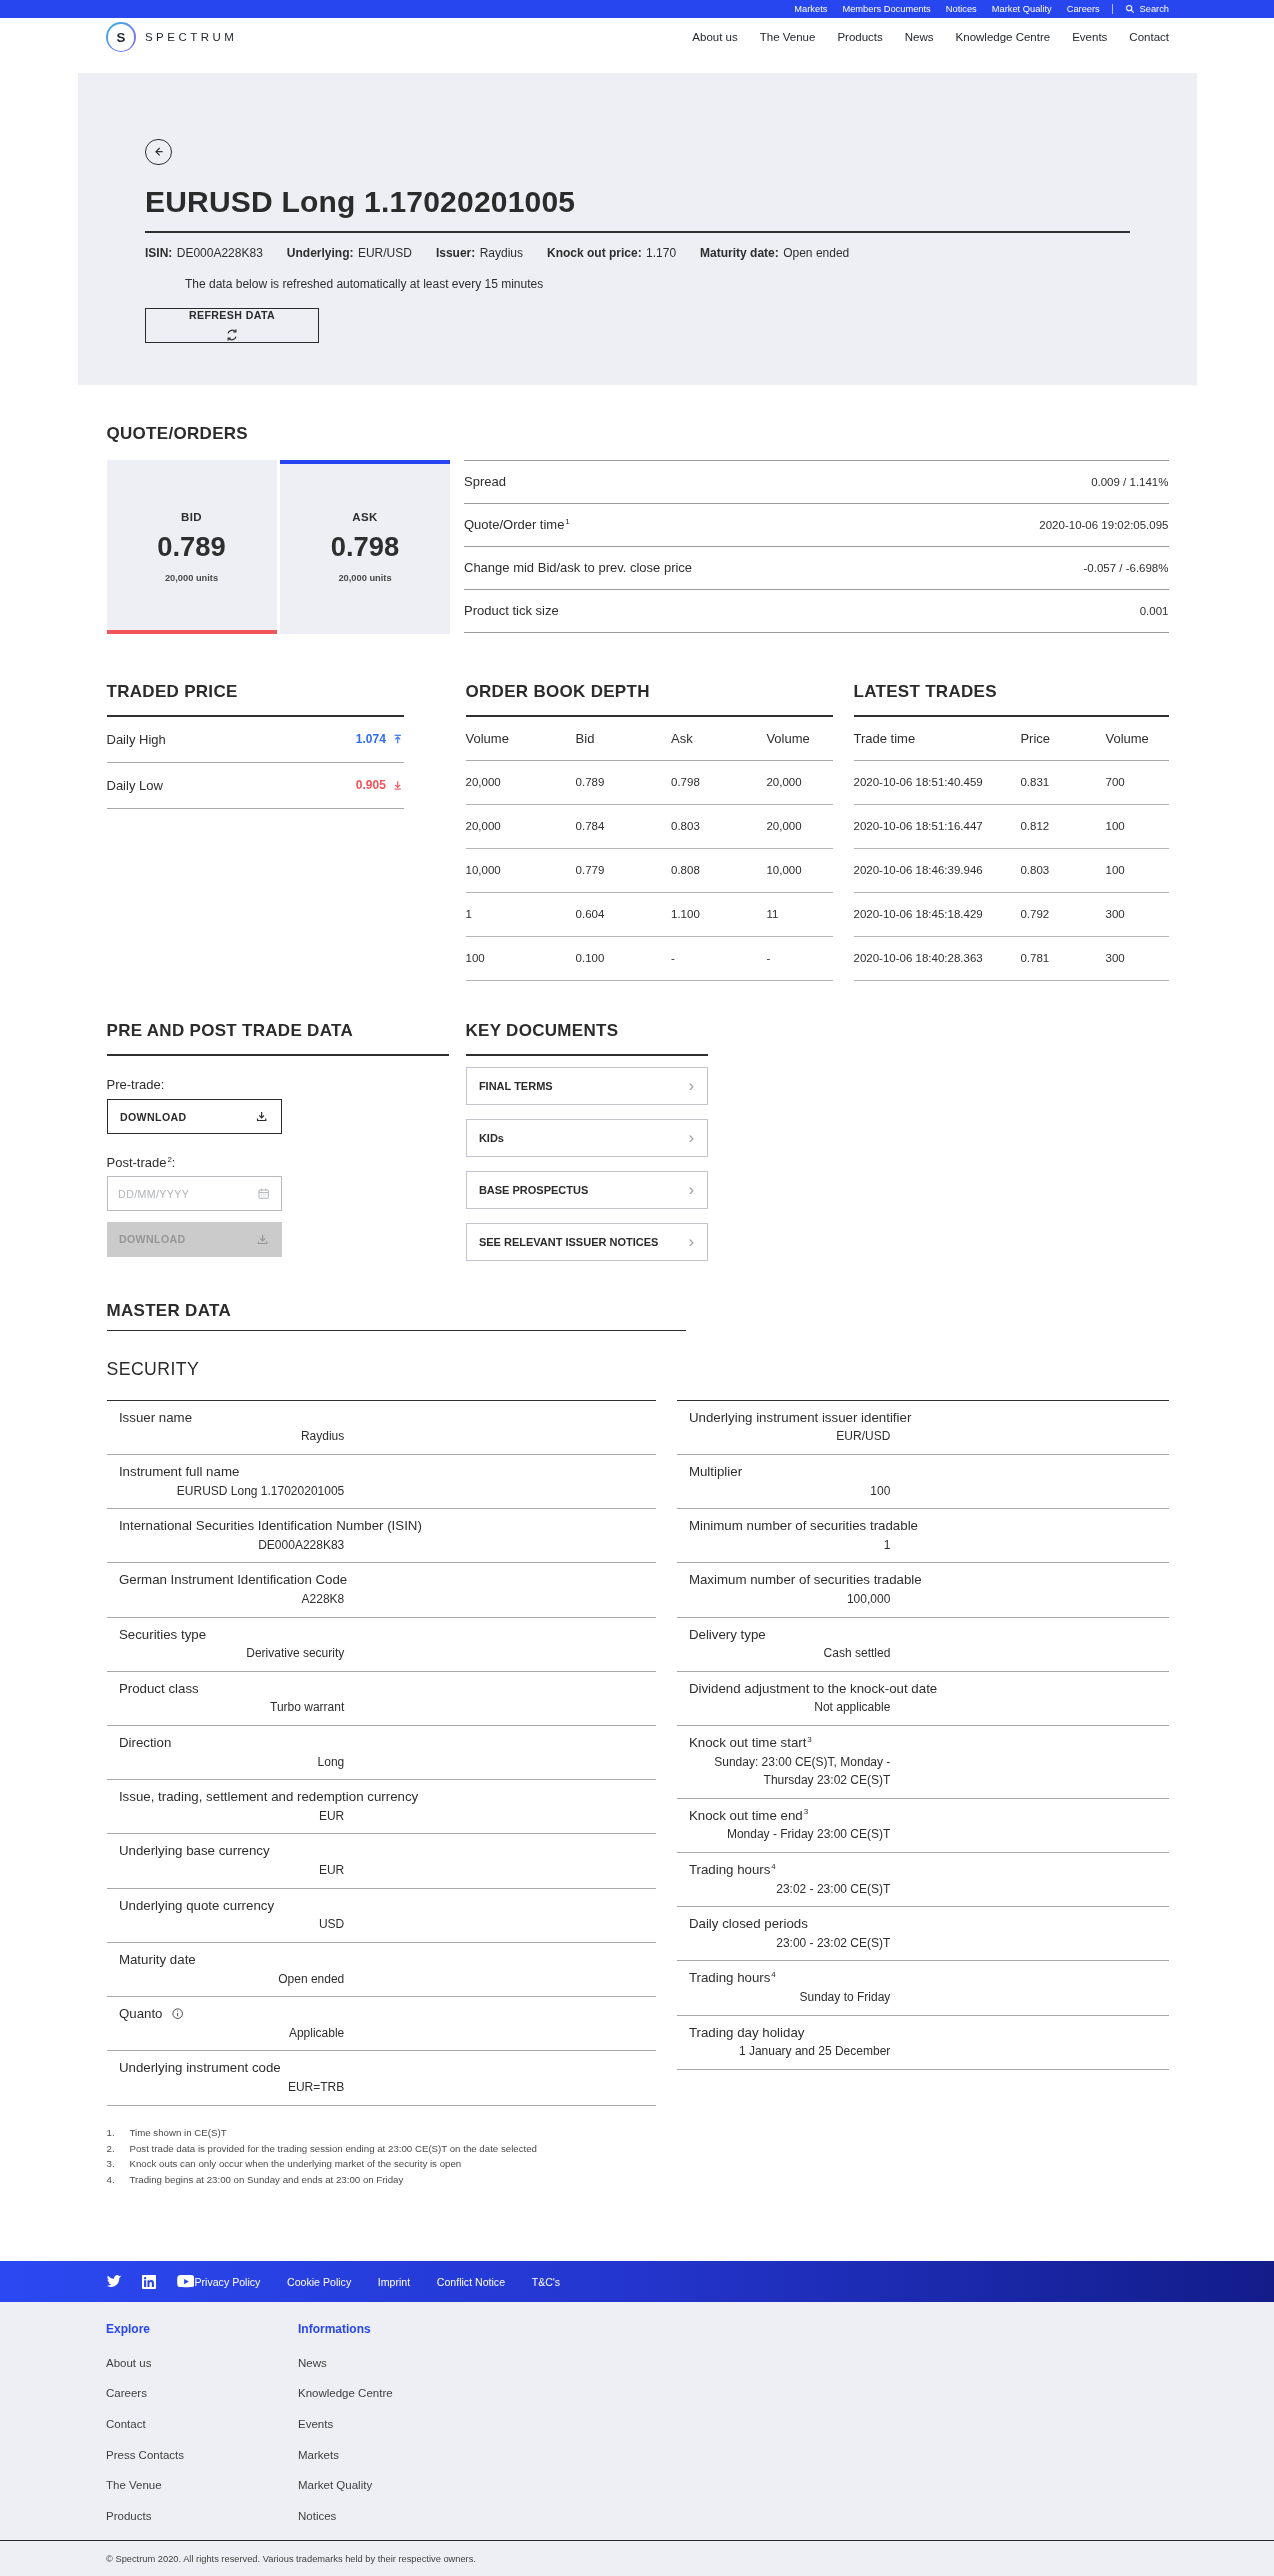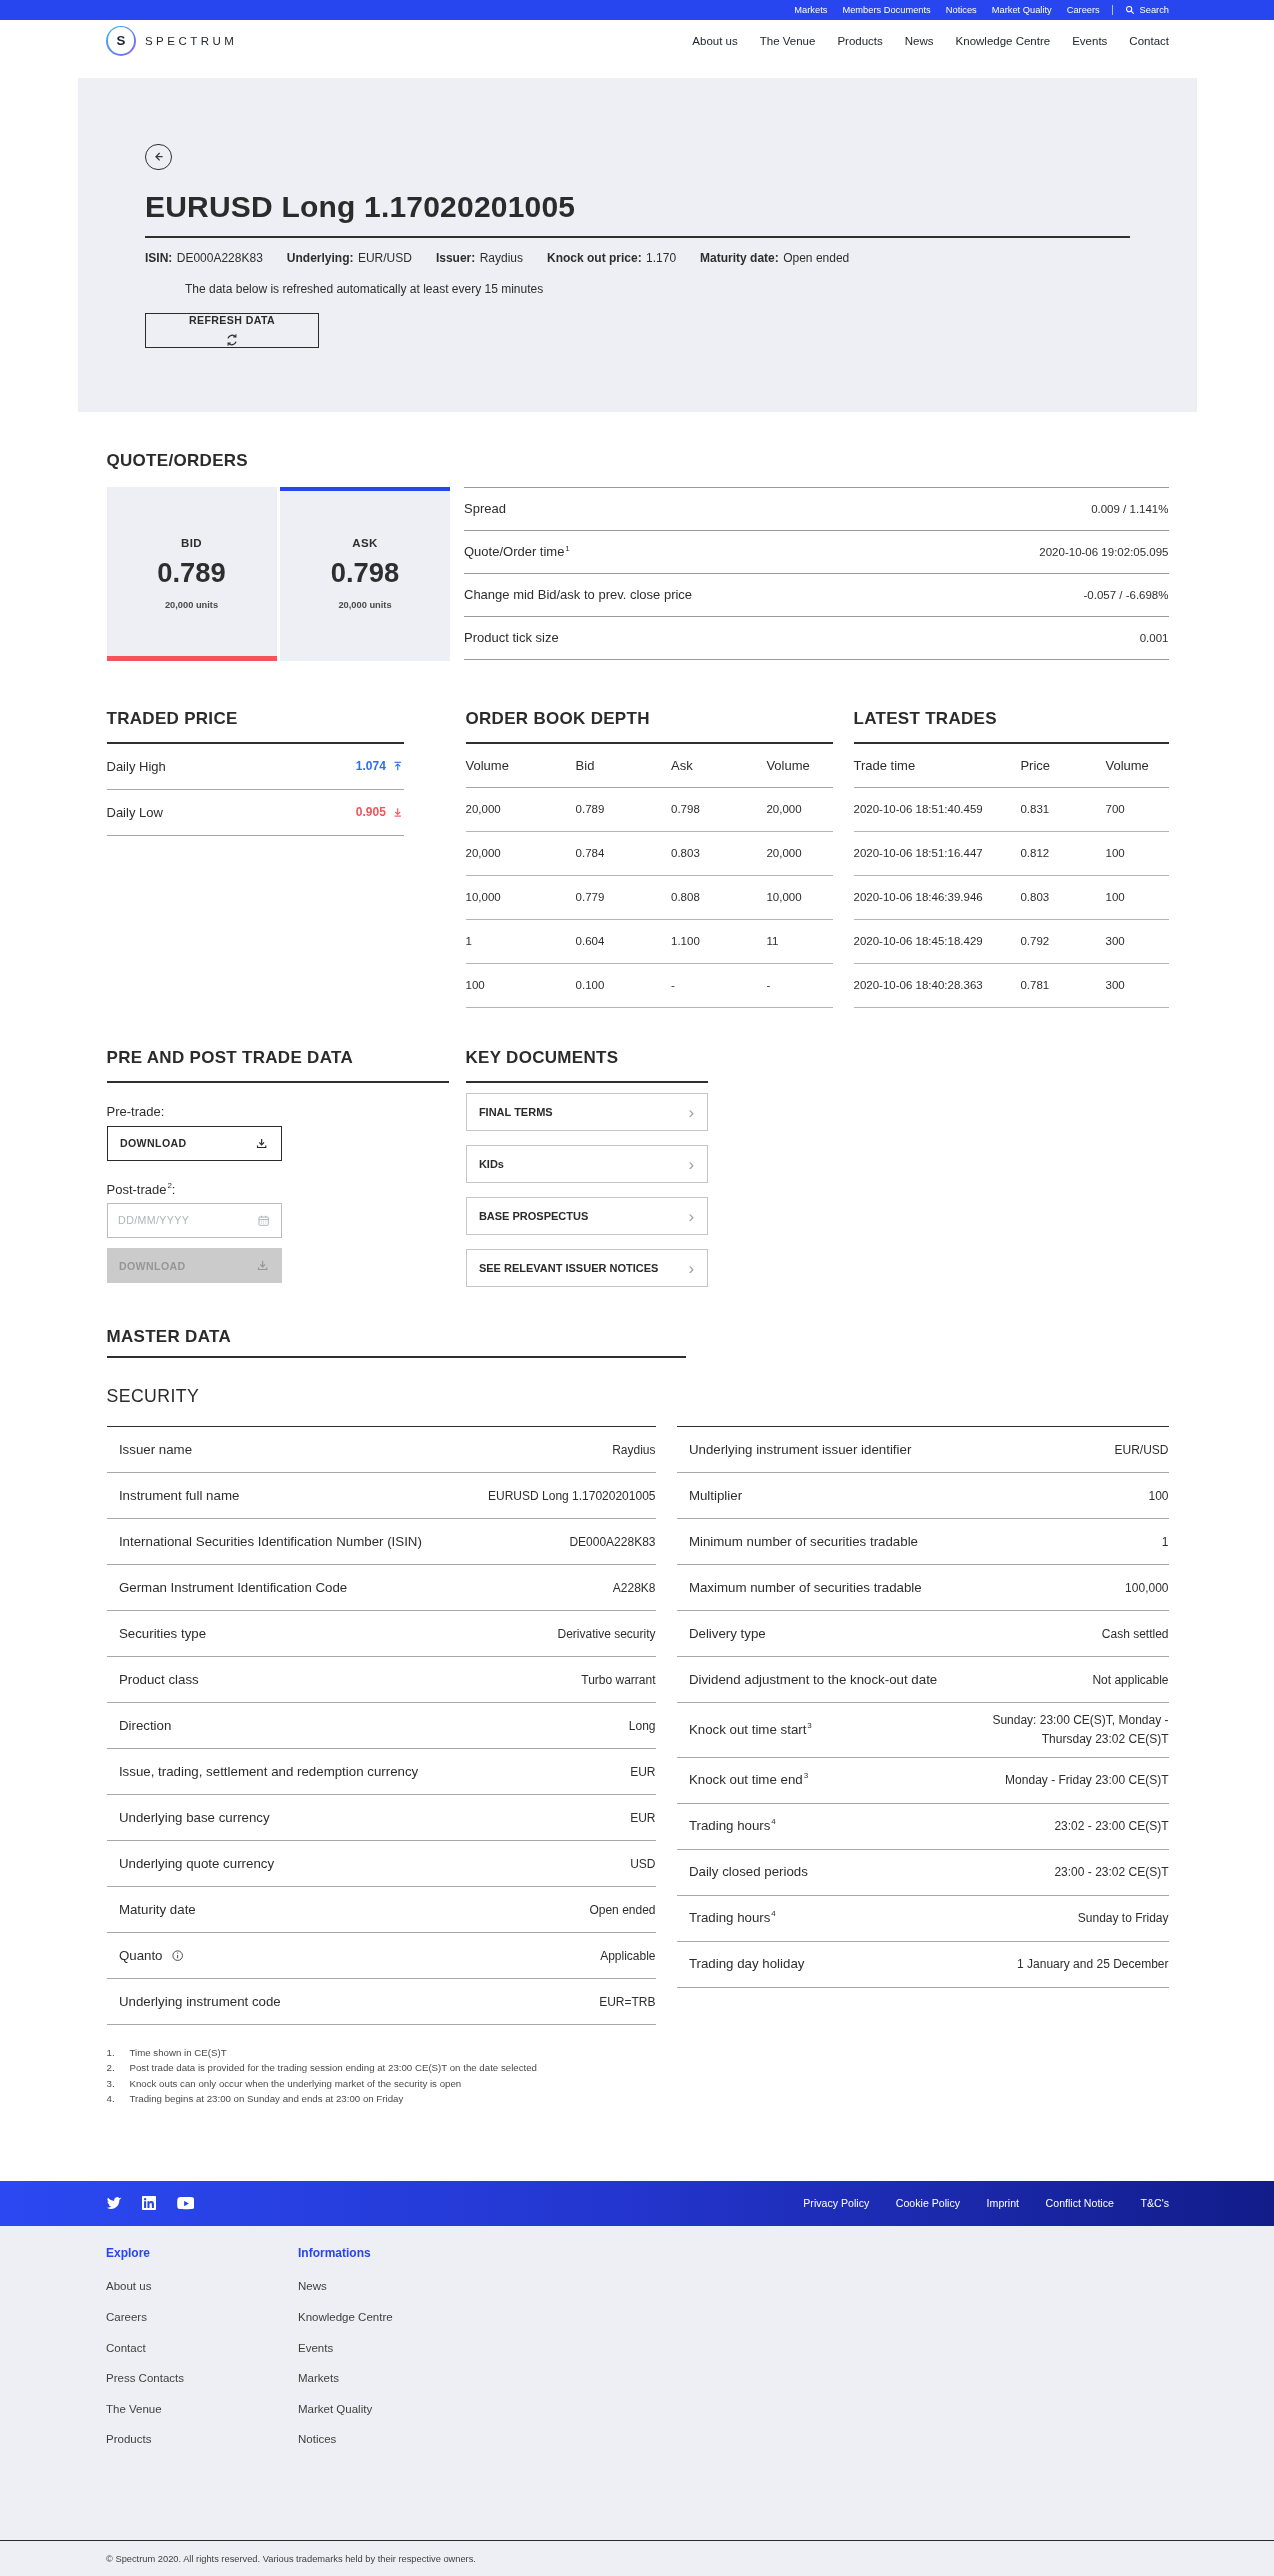--- a/index.html
+++ b/index.html
@@ -86,32 +86,32 @@
   .doc-chevron { color:#9aa0a8; font-size:17px; font-weight:normal; line-height:1; }
 
   
   .master-wrap { margin-top:40px; }
   .master-rule { height:1.8px; background:#2f2f2f; margin-top:8.9px; width:579px; }
   .security-title { margin-top:28px; font-size:17.7px; letter-spacing:0.4px; color:#2b2b2b; font-weight:normal; }
   .master-cols { display:flex; margin-top:19.5px; }
   .m-table { border-top:1.8px solid #2f2f2f; }
   .m-table.left { width:549px; }
   .m-table.right { width:492px; margin-left:21px; }
-  .m-row { display:flex; align-items:center; justify-content:space-between; min-height:46px; border-bottom:0.9px solid #a8a8a8; padding:8px 0 8px 12.4px; }
+  .m-row { display:flex; justify-content:space-between; min-height:46px; border-bottom:0.9px solid #a8a8a8; padding:8px 0 8px 12.4px;flex-direction:column; }
   .m-label { font-size:13.3px; color:#2e2e2e; max-width:58%; line-height:1.4; display:inline-block; }
   .m-value { font-size:12px; text-align:right; max-width:42%; line-height:1.55; }
   .info-wrap { display:inline-block; vertical-align:-2.7px; margin-left:8px; color:#4a4a4a; }
 
   
   .footnotes { margin-top:19.5px; }
   .fn-row { display:flex; font-size:9.7px; color:#4a4a4a; line-height:15.5px; }
   .fn-num { width:23px; flex:none; }
 
   
-  .footer-blue { margin-top:74px; height:45px; background:linear-gradient(90deg,#2b49f2 0%,#2335cd 50%,#121c89 100%); display:flex; align-items:center; justify-content:space-between; padding:0 106px; }
+  .footer-blue { margin-top:74px; height:45px; background:linear-gradient(90deg,#2b49f2 0%,#2335cd 50%,#121c89 100%); display:flex; align-items:center; justify-content:flex-start; padding:0 106px; }
   .socials { display:flex; align-items:center; gap:20.4px; }
   .social { color:#fff; cursor:pointer; }
   .legal-links { display:flex; align-items:center; gap:26.6px; }
   .legal-links a { color:#fff; font-size:10.6px; }
   .footer-gray { flex:1; background:#edeff4; display:flex; flex-direction:column; }
   .footer-cols { padding:20px 106px 0; display:flex; flex:1; }
   .f-col { width:192px; }
   .f-col-title { color:#2746f0; font-weight:bold; font-size:12px; margin-bottom:20.4px; }
   .f-link { display:block; font-size:11.5px; color:#3f3f3f; margin-bottom:18.6px; }
   .footer-divider { height:0.9px; background:#2a2a2a; width:100%; }

